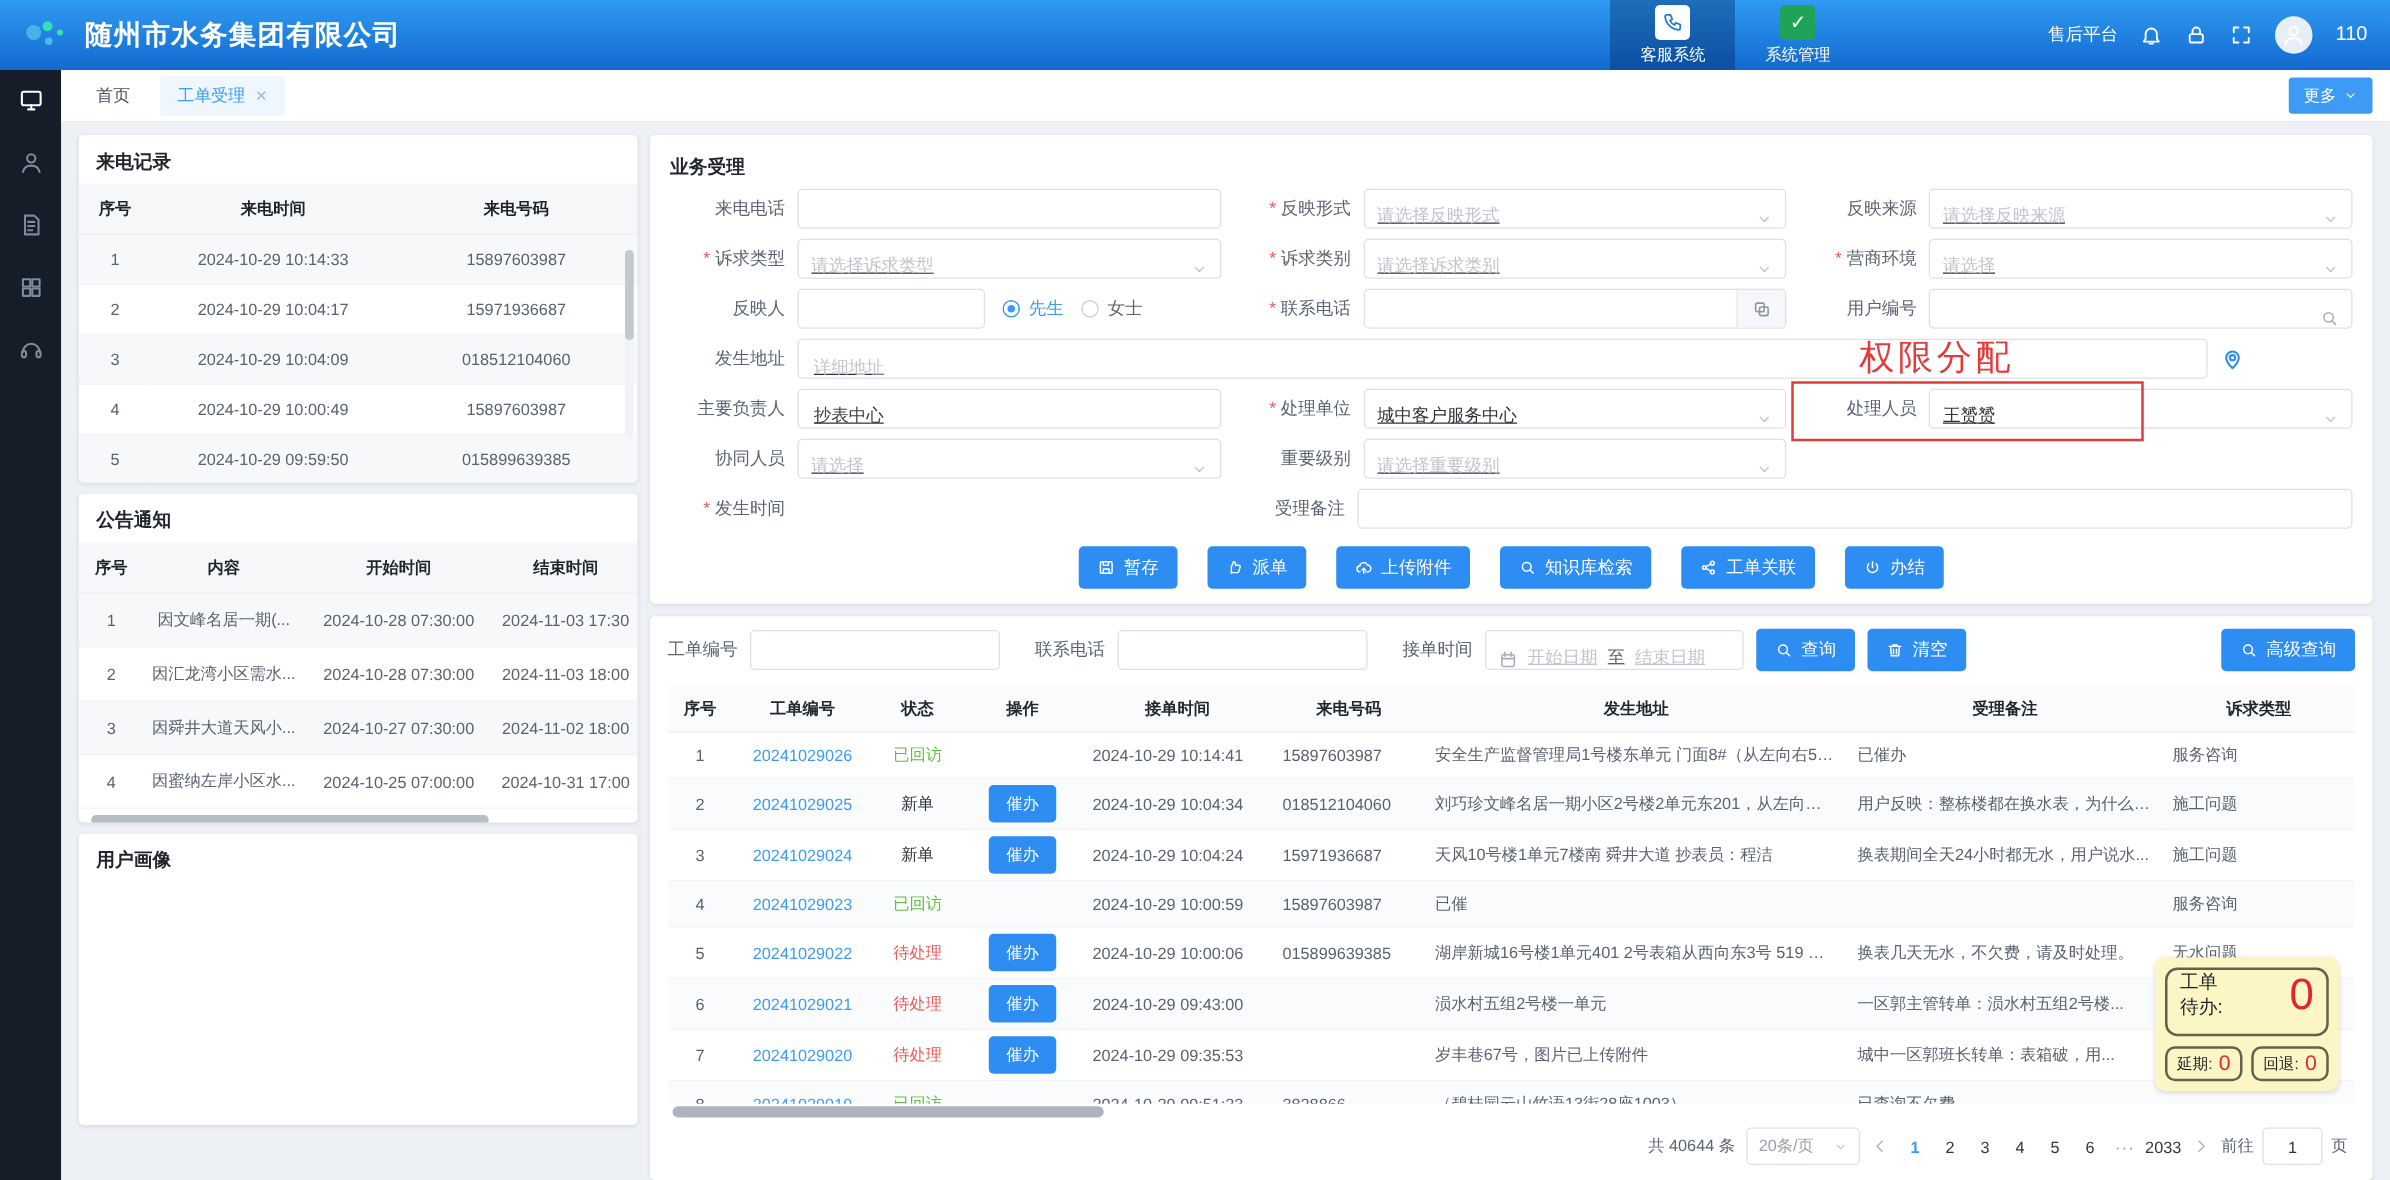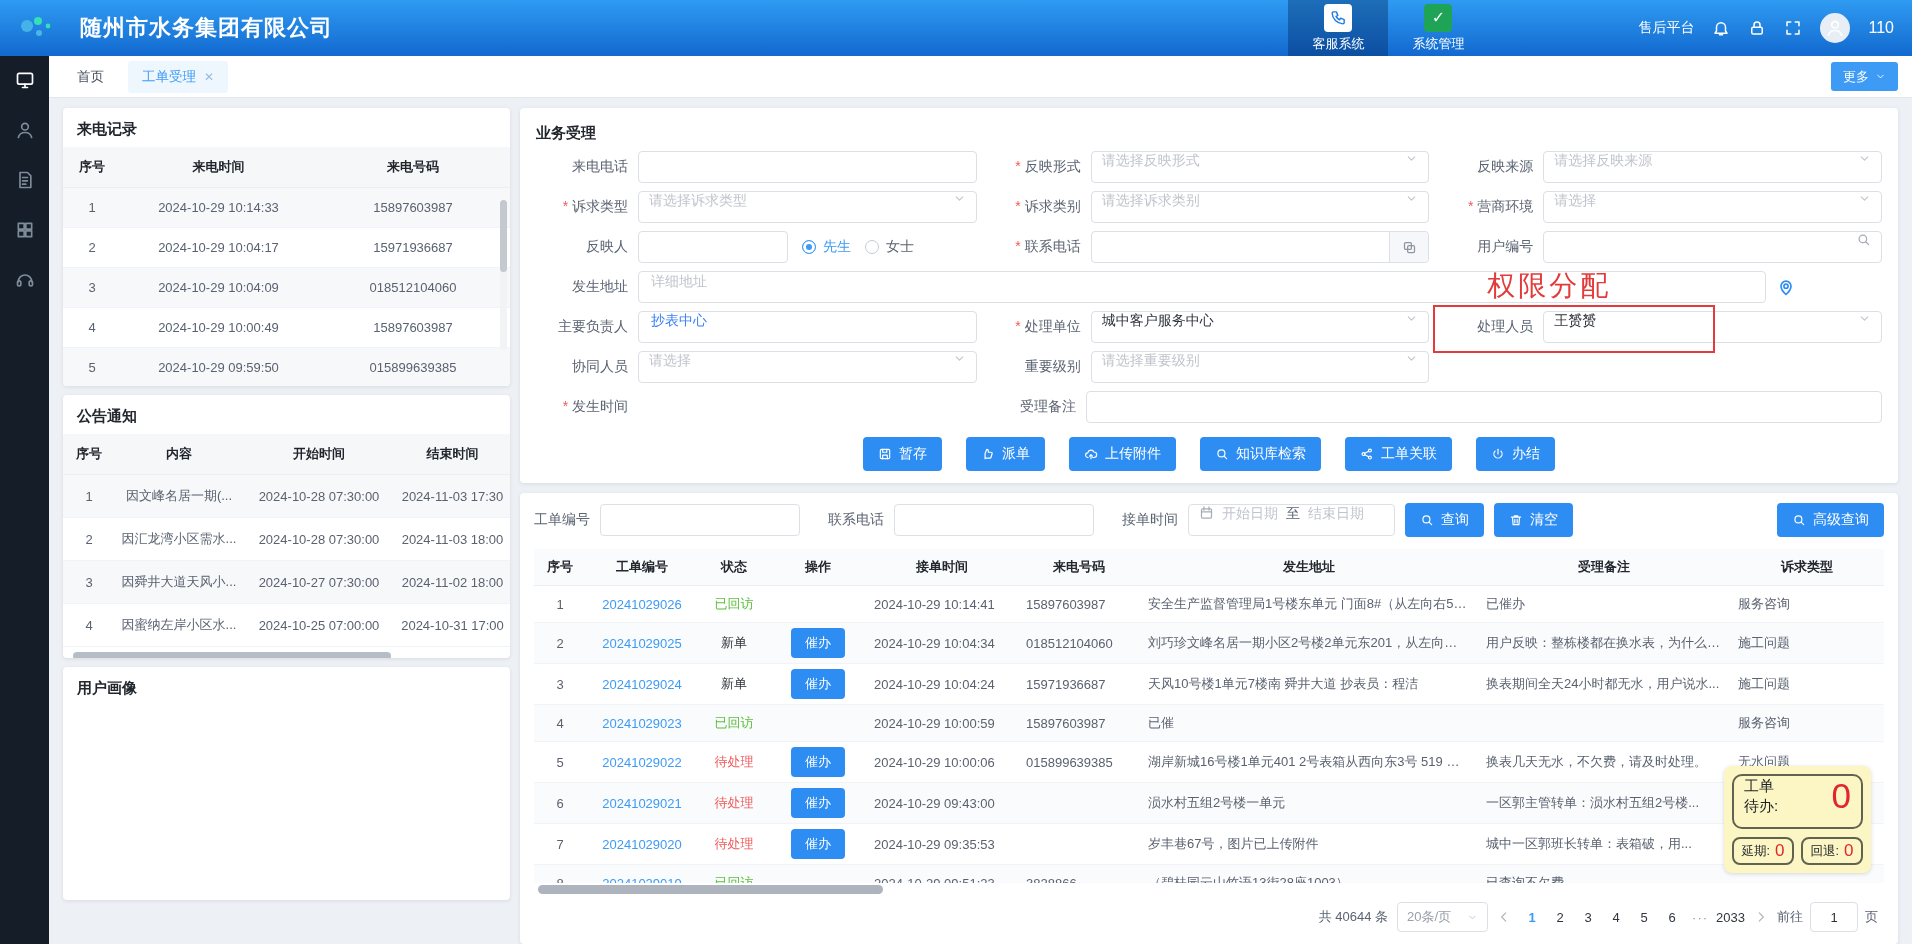--- a/index.html
+++ b/index.html
@@ -4,21 +4,21 @@
 <style>
   html,body{margin:0;padding:0;}
   body{width:1912px;height:944px;overflow:hidden;font-family:"Liberation Sans","DejaVu Sans",sans-serif;background:#e9edf2;}
   .app{position:relative;width:1912px;height:944px;display:flex;flex-direction:column;}
   svg{display:block}
   .ic{display:inline-flex;align-items:center;justify-content:center}
   .ic svg{width:100%;height:100%}
 
   
   .hdr{height:56px;flex:none;background:linear-gradient(180deg,#2f9bf2,#1269cf);display:flex;align-items:center;color:#fff;padding:0 18px;}
-  .brand{display:flex;align-items:center;gap:22px;}
+  .brand{display:flex;align-items:center;gap:10px;}
   .logo{width:40px;height:30px}
   .brand-name{font-size:22px;font-weight:bold;letter-spacing:1px;}
   .app-switch{margin-left:auto;display:flex;height:56px;}
   .app-tab{width:100px;display:flex;flex-direction:column;align-items:center;justify-content:center;gap:3px;font-size:13px;cursor:pointer;}
   .app-tab.active{background:rgba(3,38,92,.38);}
   .app-icon{width:28px;height:28px;border-radius:4px;background:#fff;color:#1a7ae0;display:flex;align-items:center;justify-content:center;}
   .app-icon .ic{width:17px;height:17px}
   .app-icon.green{background:#1fa356;color:#fff;font-weight:bold;font-size:16px;}
   .hdr-right{display:flex;align-items:center;gap:18px;margin-left:150px;font-size:14px;}
   .hdr-right .ic{width:18px;height:18px;color:#fff;cursor:pointer}
@@ -61,22 +61,22 @@
   .hthumb{height:8px;border-radius:4px;background:#b7bdc6}
 
   
   .main-col{flex:1;display:flex;flex-direction:column;gap:10px;min-width:0;}
   .form-card{padding:4px 16px 12px 16px;flex:none;}
   .f-row{display:grid;grid-template-columns:1fr 1fr 1fr;gap:0 12px;margin-bottom:8px;}
   .f-row.flexr{display:flex;}
   .f-group{display:flex;align-items:center;min-width:0;position:relative;}
   .flabel{width:92px;flex:none;text-align:right;padding-right:10px;font-size:14px;color:#5b6472;white-space:nowrap;}
   .required>.flabel::before{content:"* ";color:#f05a5a;}
-  .ctrl{flex:1;height:32px;min-width:0;border:1px solid #dcdfe6;border-radius:4px;background:#fff;display:flex;align-items:flex-start;padding:0 10px;font-size:14px;color:#2e333b;box-sizing:border-box;}
-  .ctrl input{border:none;outline:none;width:100%;font:inherit;color:#3b82f6;background:transparent;}
+  .ctrl{flex:1;height:32px;min-width:0;border:1px solid #dcdfe6;border-radius:4px;background:#fff;display:flex;align-items:flex-end;padding:0 10px;font-size:14px;color:#2e333b;box-sizing:border-box;text-decoration:underline;}
+  .ctrl input{border:none;outline:none;width:100%;font:inherit;color:#404040;background:transparent;}
   .ctrl input::placeholder{color:#c0c4cc;}
   .ph{color:#c0c4cc;white-space:nowrap;overflow:hidden;}
   .val{white-space:nowrap;overflow:hidden;}
   .chev{margin-left:auto;color:#c0c4cc;width:13px;height:13px;flex:none;}
   .append{margin:0 -10px 0 auto;height:30px;width:38px;flex:none;background:#f5f7fa;border-left:1px solid #dcdfe6;border-radius:0 4px 4px 0;display:flex;align-items:center;justify-content:center;color:#8f959e;}
   .append .ic{width:15px;height:15px}
   .in-ic{width:15px;height:15px;color:#a8adb5;flex:none;}
   .in-ic.left{margin-right:8px}
   .in-ic.right{margin-left:auto}
   .radio{display:flex;align-items:center;gap:7px;margin-left:14px;font-size:14px;color:#5b6472;white-space:nowrap;cursor:pointer}

